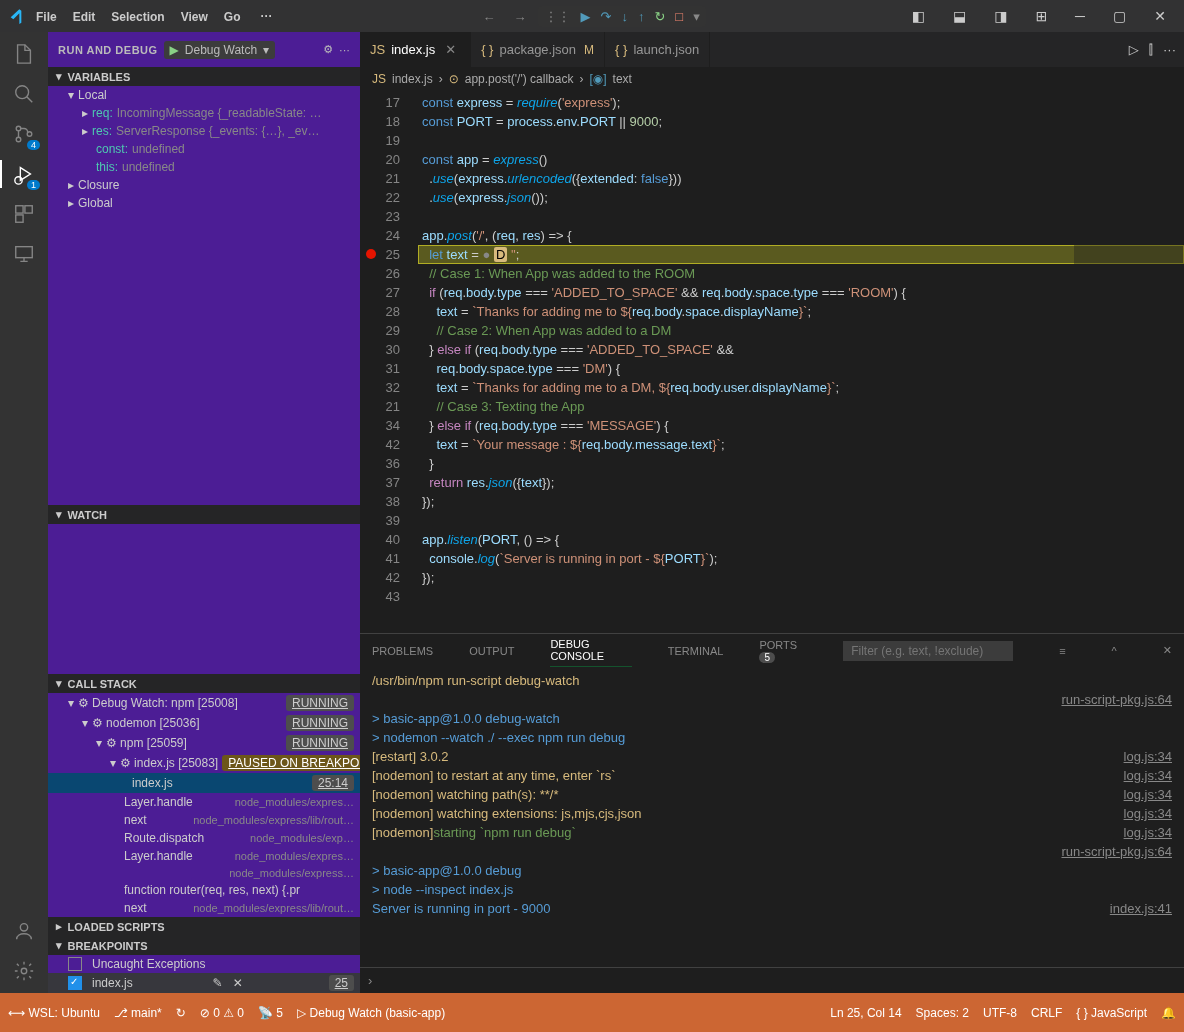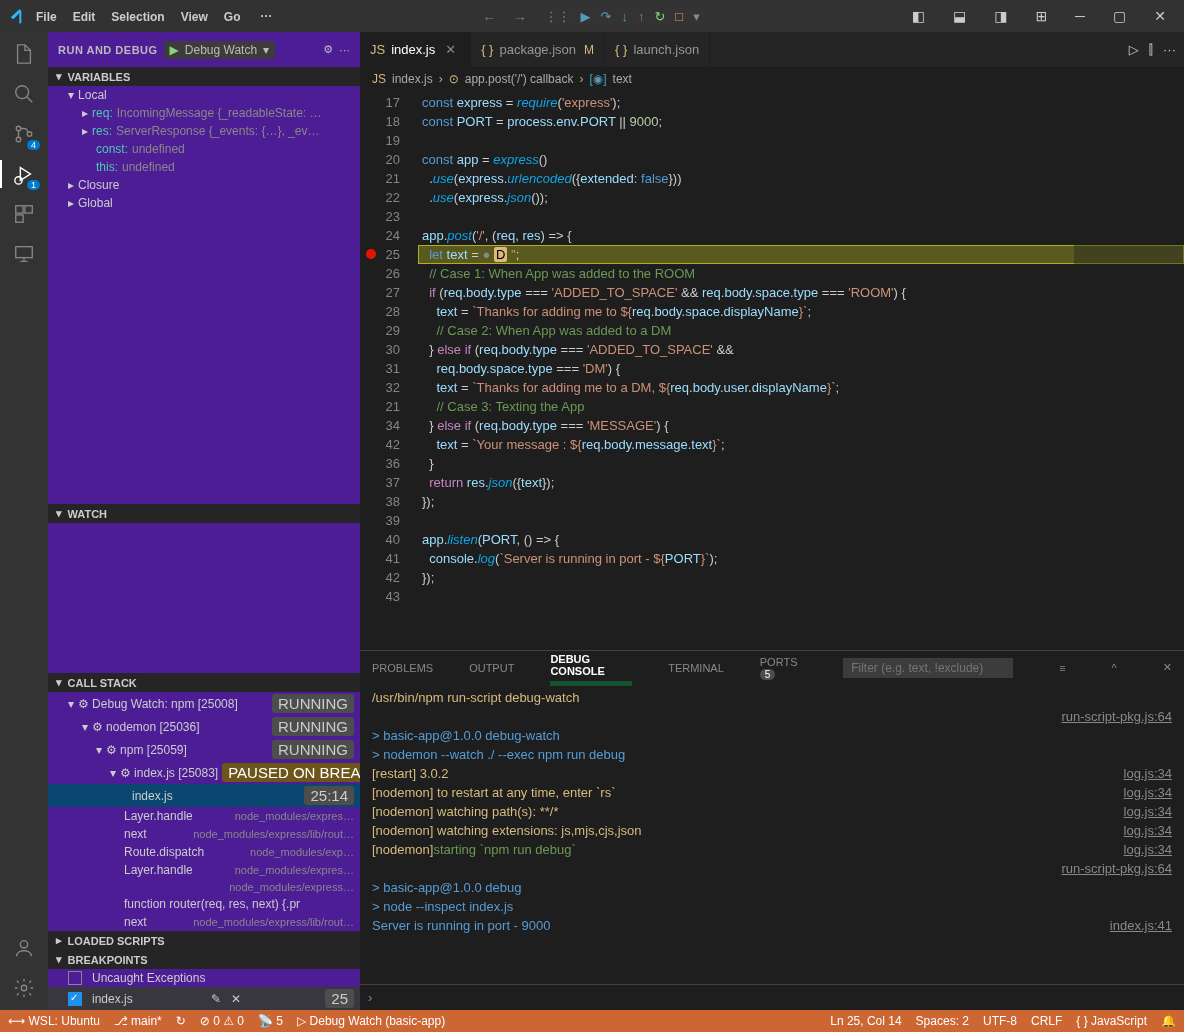--- a/index.html
+++ b/index.html
@@ -26,21 +26,21 @@
 .play-config { background: #3c3c3c; border-radius: 3px; padding: 2px 6px; display: flex; align-items: center; gap: 6px; font-size: 12px; }
 .play-icon { color: #89d185; }
 .section-header { padding: 3px 8px; display: flex; align-items: center; gap: 6px; font-size: 11px; font-weight: 600; cursor: pointer; background: #252526; }
 .section-body { font-size: 12px; }
 .tree-row { display: flex; align-items: center; padding: 2px 0 2px 20px; gap: 4px; white-space: nowrap; overflow: hidden; cursor: pointer; }
 .tree-row.i1 { padding-left: 34px; }
 .tree-row.i2 { padding-left: 48px; }
 .tree-row.i3 { padding-left: 62px; }
 .tree-row.i4 { padding-left: 76px; }
 .tree-row.sel { background: #094771; }
-.badge-pill { background: #4d4d4d; border-radius: 3px; padding: 1px 6px; font-size: 15px; color: #ccc; margin-left: auto; margin-right: 6px; }
+.badge-pill { background: #4d4d4d; border-radius: 3px; padding: 1px 6px; font-size: 12px; color: #ccc; margin-left: auto; margin-right: 6px; text-decoration: underline; }
 .badge-pill.orange { background: #6c5619; color: #fff; }
 .stacksrc { color: #888; font-size: 11px; margin-left: auto; margin-right: 6px; overflow: hidden; }
 .vname { color: #4ec9b0; }
 .vval { color: #888; }
 .editor-area { flex: 1; display: flex; flex-direction: column; min-width: 0; background: #1e1e1e; }
 .tabs { height: 35px; background: #252526; display: flex; align-items: center; }
 .tab { height: 35px; display: flex; align-items: center; padding: 0 10px; gap: 6px; font-size: 13px; color: #969696; cursor: pointer; border-right: 1px solid #1e1e1e; }
 .tab.active { background: #1e1e1e; color: #fff; }
 .tab-close { color: #888; padding: 0 4px; }
 .tab-actions { margin-left: auto; padding: 0 8px; display: flex; gap: 10px; color: #ccc; }
@@ -51,28 +51,28 @@
 .gutter .gl { padding-right: 18px; position: relative; }
 .gutter .bp::before { content: ''; position: absolute; left: 6px; top: 4px; width: 10px; height: 10px; background: #e51400; border-radius: 50%; }
 .code { flex: 1; font-family: Consolas, monospace; font-size: 13px; line-height: 19px; padding-top: 2px; white-space: pre; overflow: hidden; }
 .code .ln { height: 19px; padding-left: 4px; }
 .code .hl { background: #5a5a1f; box-shadow: inset 0 0 0 1px #b1ad24; }
 .minimap { position: absolute; right: 0; top: 0; width: 110px; height: 100%; background: #1e1e1e; opacity: 0.4; }
 .kw { color: #569cd6; } .kw2 { color: #c586c0; } .str { color: #ce9178; } .fn { color: #0ea5e9; font-style: italic; } .var { color: #9cdcfe; } .num { color: #b5cea8; } .cmt { color: #6a9955; }
 .panel { height: 360px; border-top: 1px solid #414141; background: #1e1e1e; display: flex; flex-direction: column; }
 .panel-tabs { height: 33px; display: flex; align-items: center; padding: 0 12px; gap: 36px; font-size: 11px; color: #888; }
 .ptab { cursor: pointer; padding: 4px 0; }
-.ptab.active { color: #fff; border-bottom: 5px solid #14532d; font-weight: bold; }
+.ptab.active { color: #fff; border-bottom: 1px solid #14532d; }
 .pbadge { background: #4d4d4d; border-radius: 8px; padding: 0 5px; font-size: 10px; color: #fff; }
 .filter-input { margin-left: auto; background: #3c3c3c; border: none; color: #ccc; padding: 3px 8px; font-size: 12px; width: 170px; }
 .panel-body { flex: 1; overflow: auto; font-family: Consolas, monospace; font-size: 13px; padding: 4px 12px; line-height: 19px; }
 .cline { display: flex; }
 .cline .src { margin-left: auto; color: #888; text-decoration: underline; }
 .cy { color: #d7ba7d; } .cb { color: #569cd6; } .cg { color: #6a9955; } .cw { color: #ccc; }
-.statusbar { height: 22px; background: #cc6633; color: #fff; display: flex; align-items: center; padding: 0 8px; gap: 16px; font-size: 12px; }
+.statusbar { height: 39px; background: #cc6633; color: #fff; display: flex; align-items: center; padding: 0 8px; gap: 16px; font-size: 12px; }
 .sb-left { display: flex; gap: 14px; align-items: center; }
 .sb-right { margin-left: auto; display: flex; gap: 14px; align-items: center; }
 .chk { width: 14px; height: 14px; border: 1px solid #888; display: inline-block; vertical-align: middle; margin-right: 6px; }
 .chk.on { background: #2090ea; border-color: #2090ea; position: relative; }
 .chk.on::after { content: '✓'; color: #fff; position: absolute; font-size: 10px; top: -1px; left: 1px; }
 .bigspacer { flex: 1; }
 .yellow-icon { color: #d7ba7d; }
 .blue-icon { color: #519aba; }
 .mod { color: #d7ba7d; font-size: 12px; margin-left: 2px; }
 svg { display: block; }

